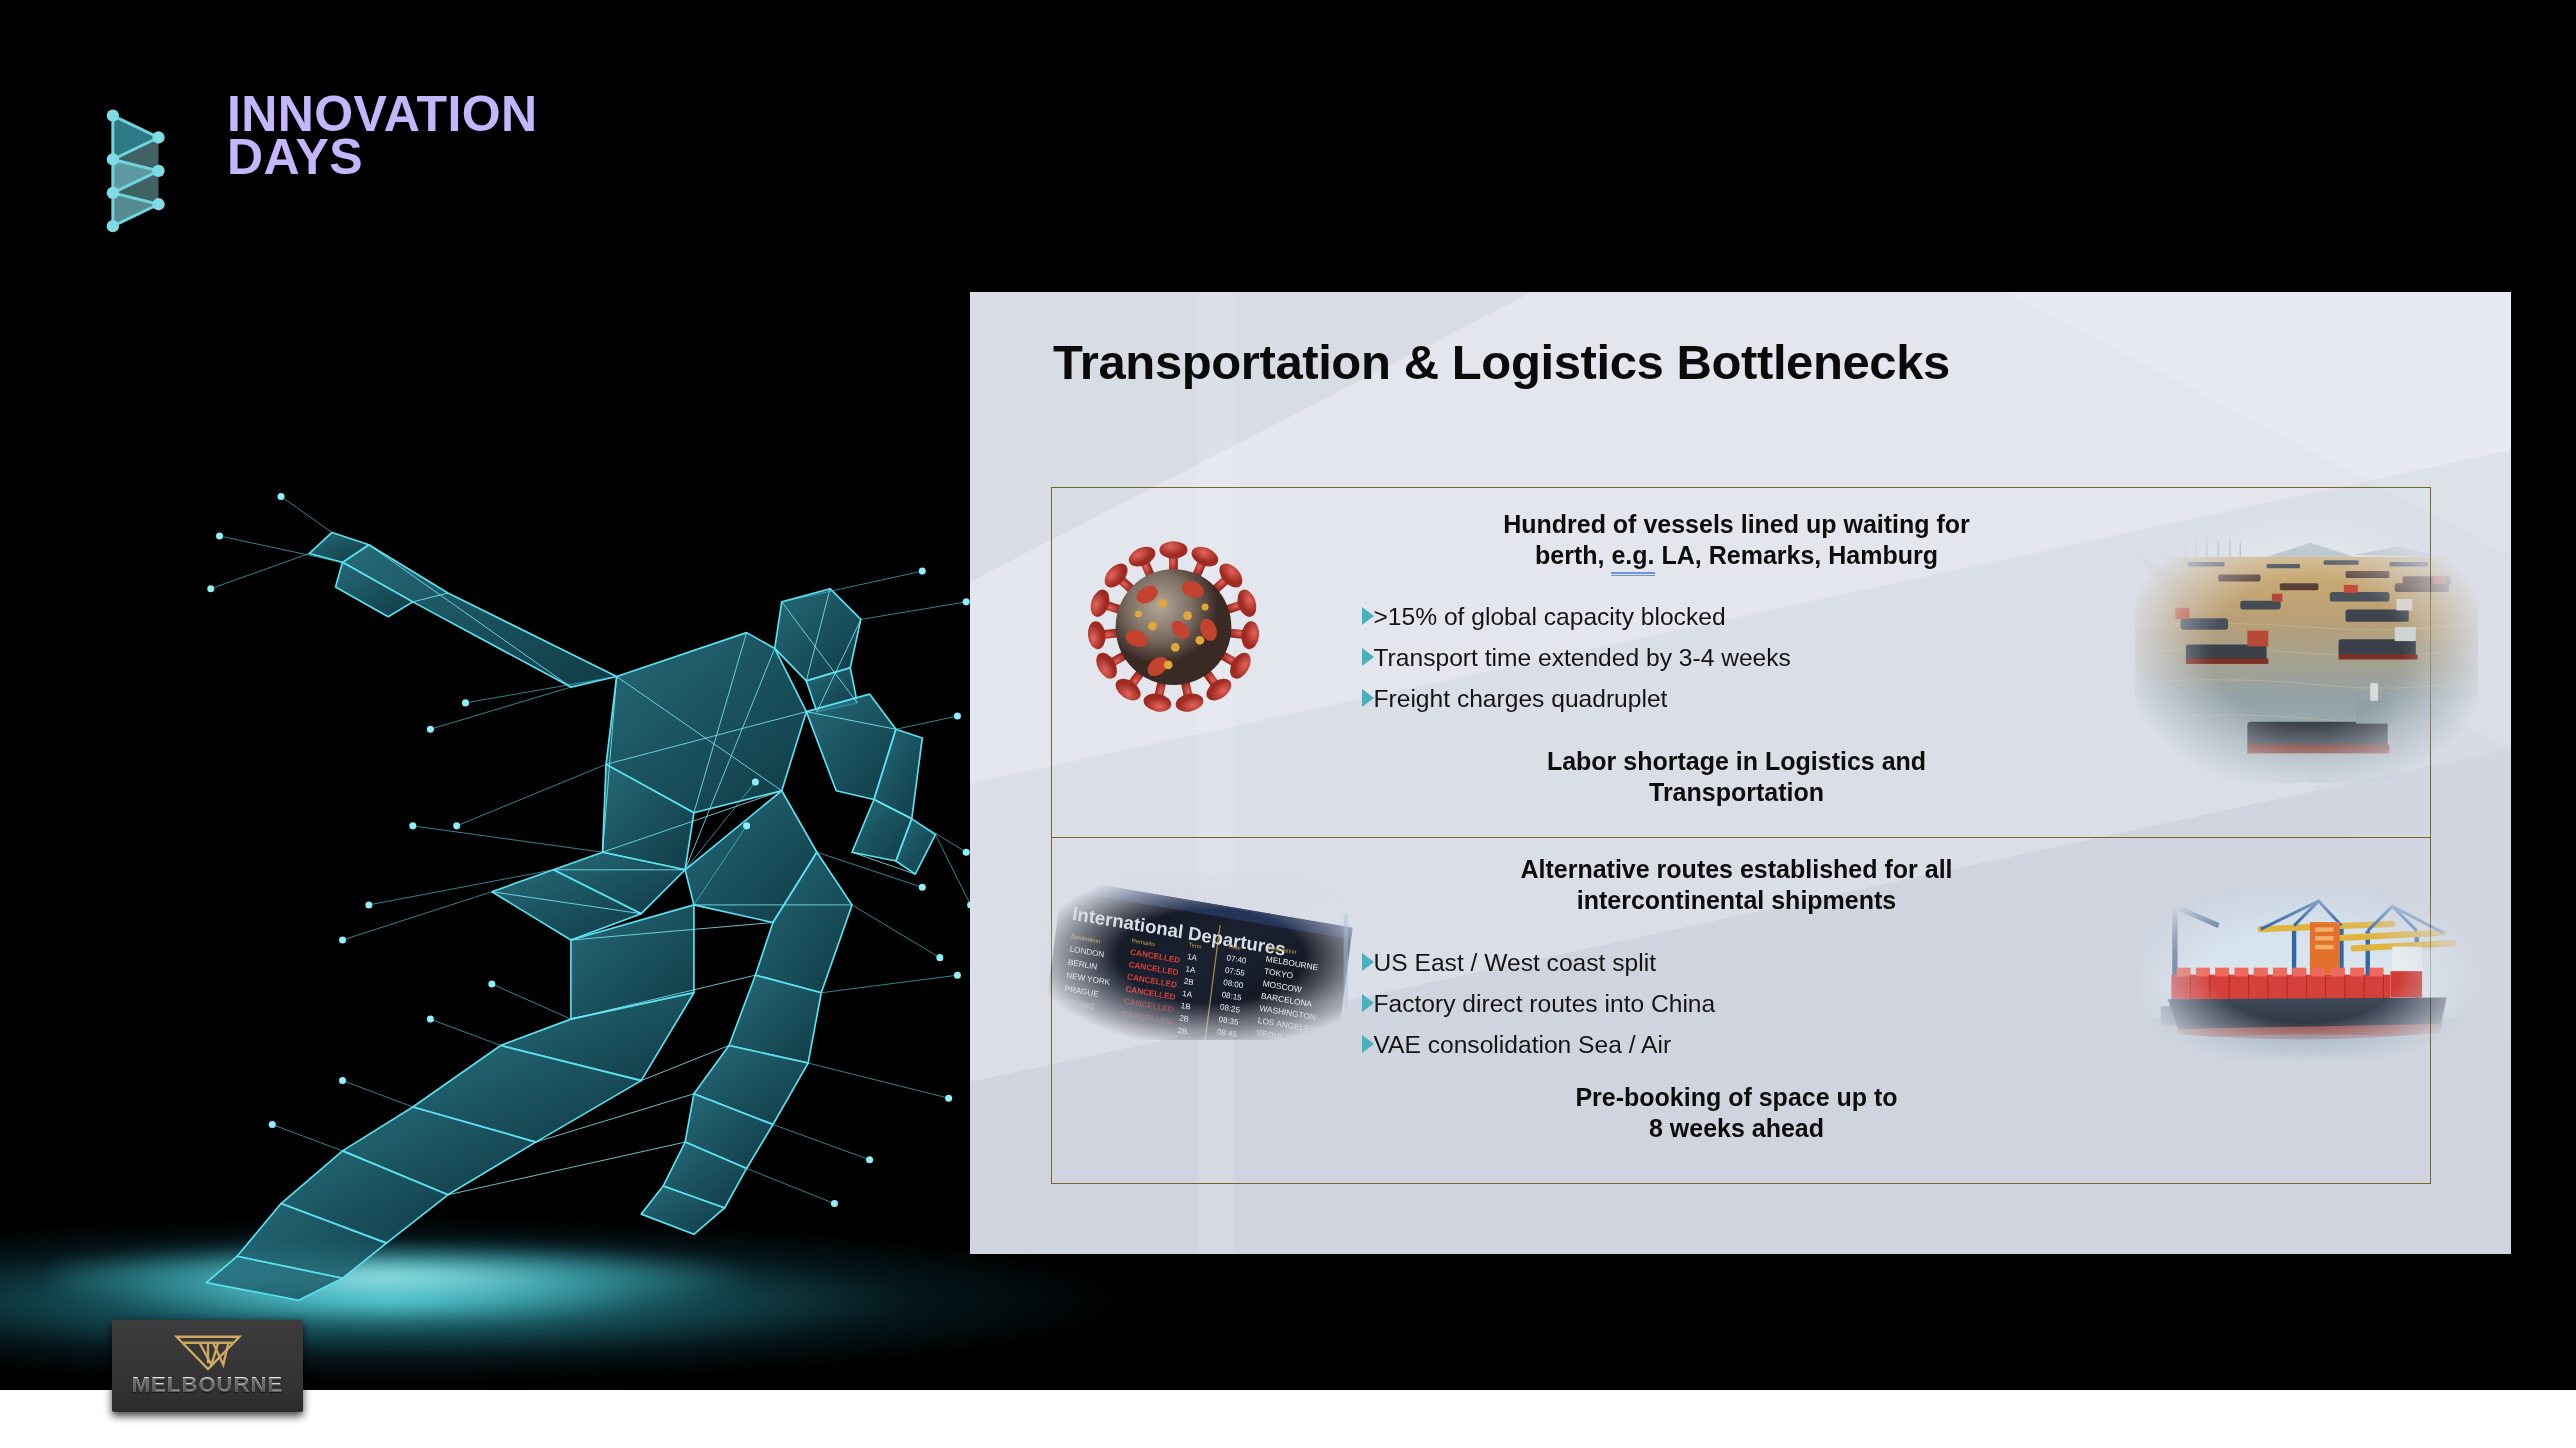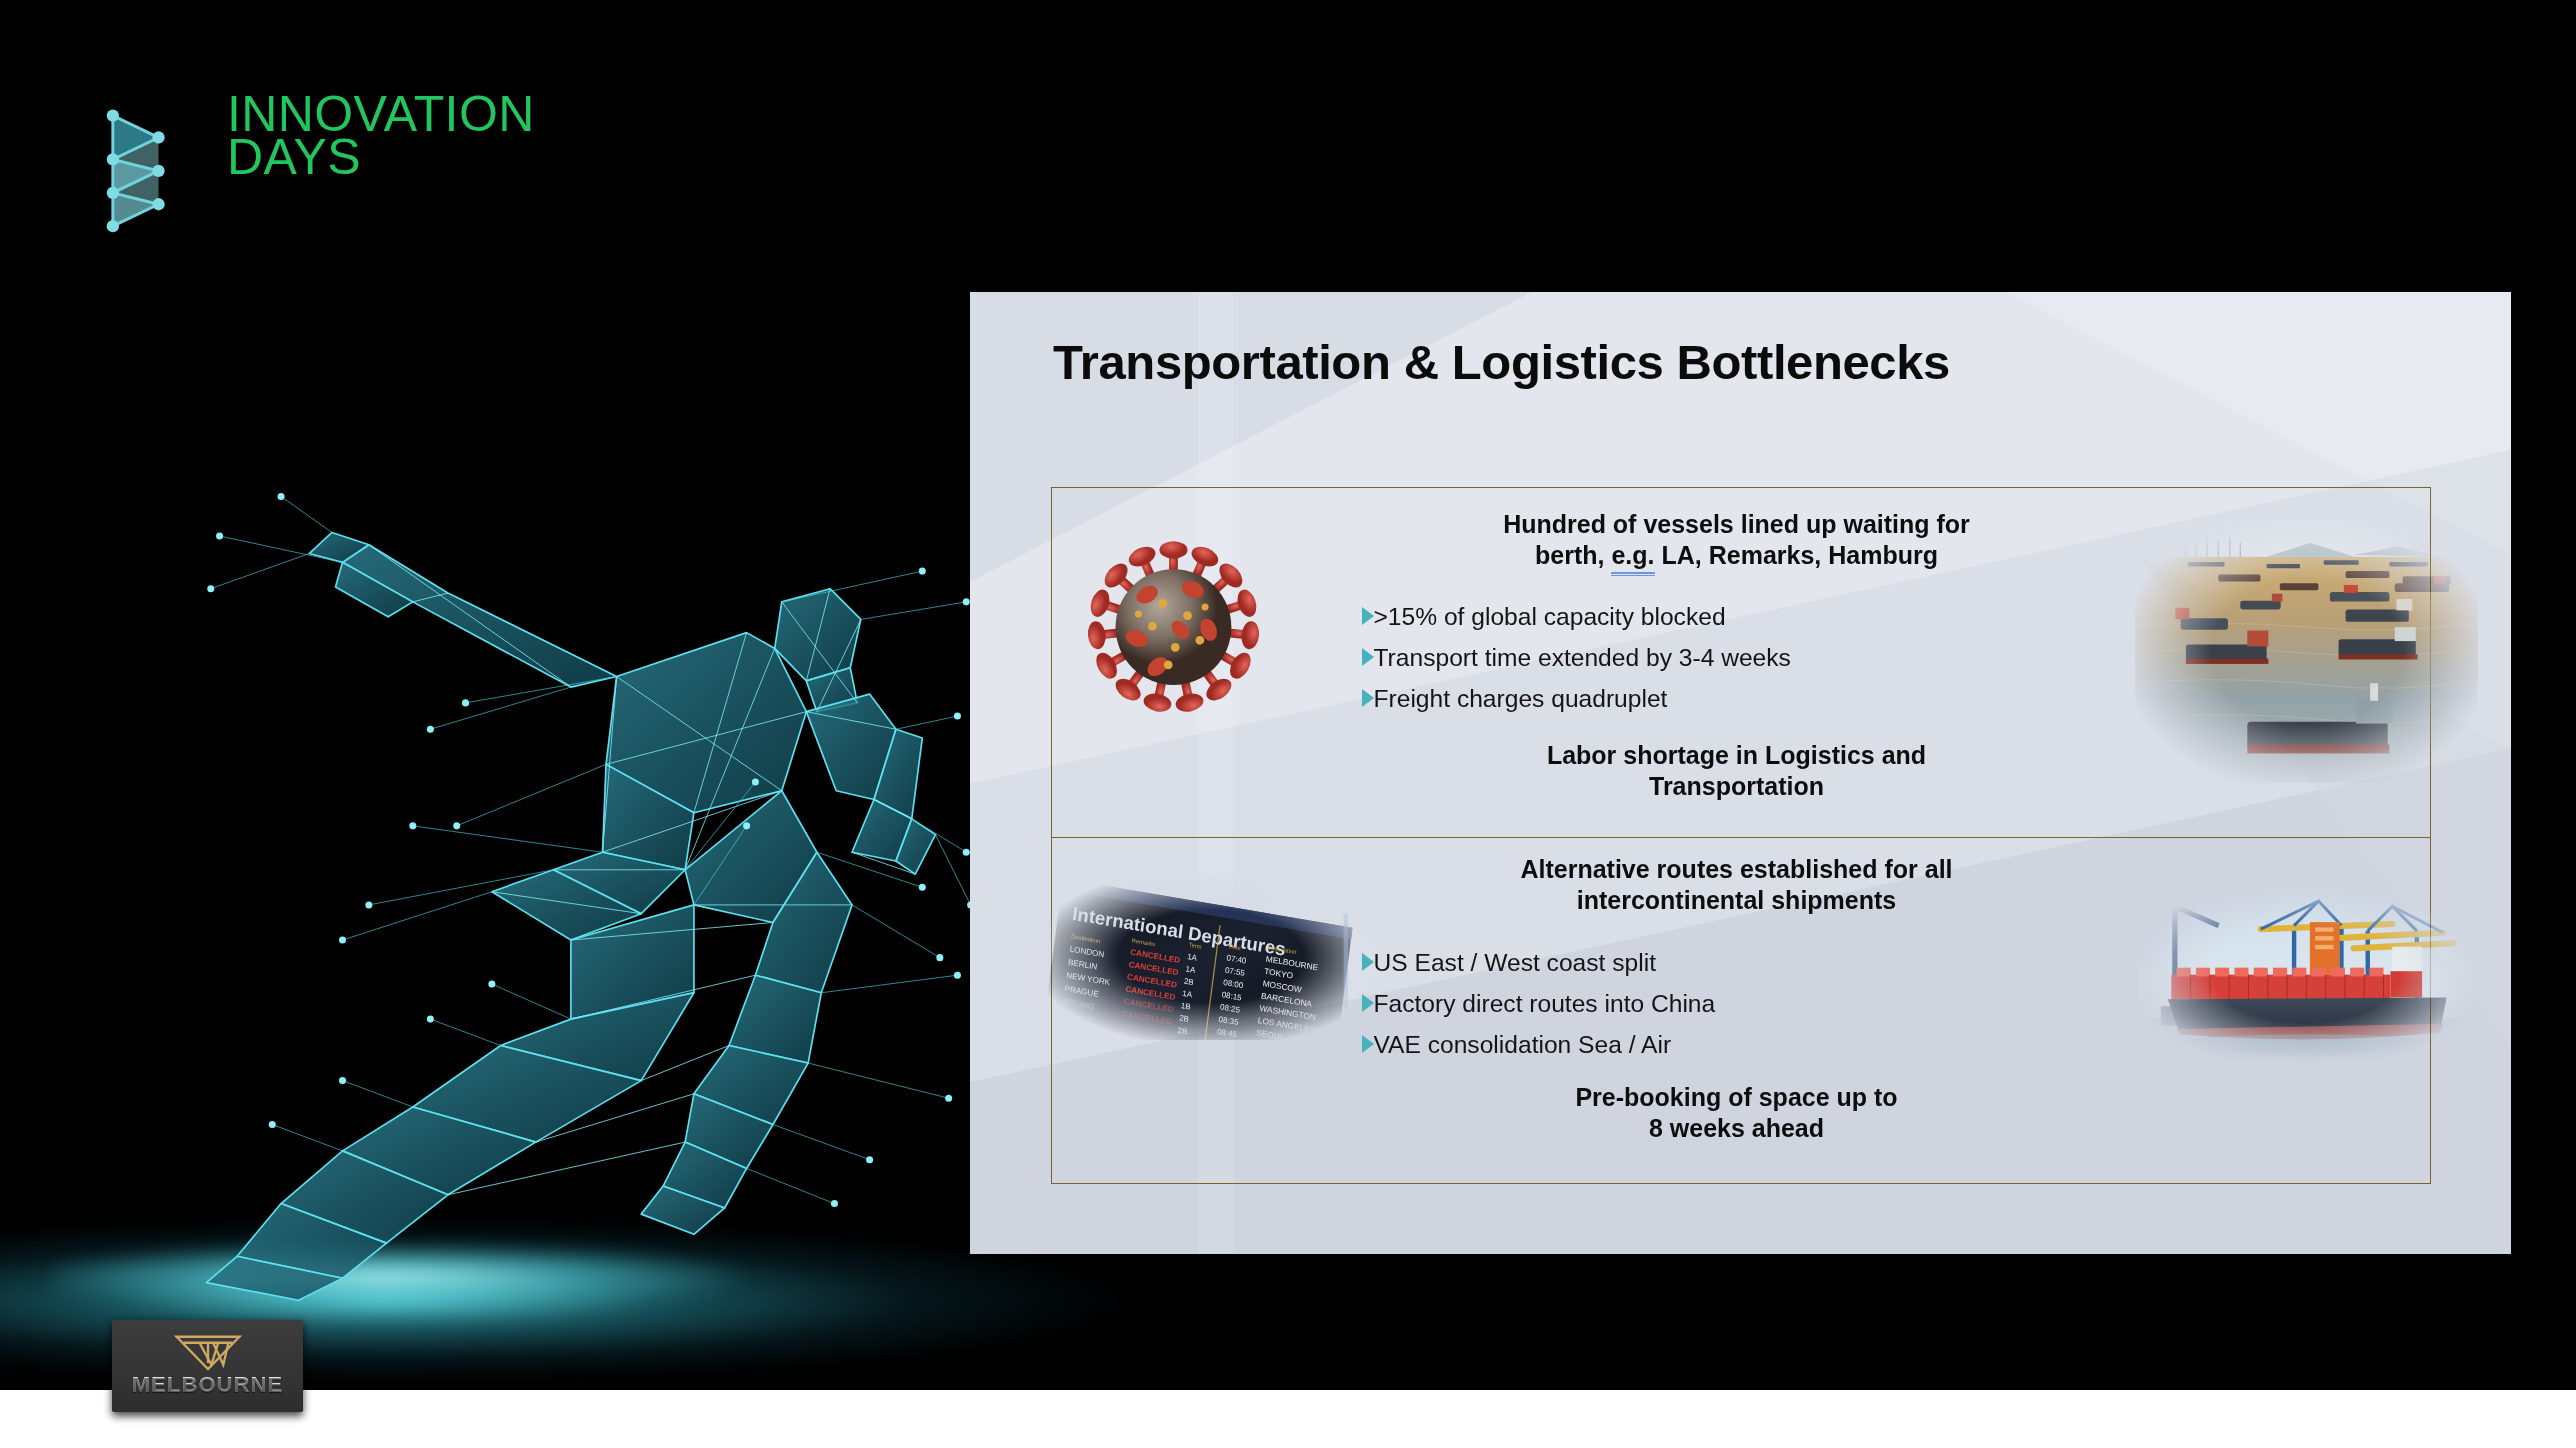--- a/index.html
+++ b/index.html
@@ -25,21 +25,21 @@
     background:radial-gradient(ellipse 492px 44px at 334px 48px,
       rgba(175,250,252,.95) 0%, rgba(90,220,232,.5) 40%, rgba(0,0,0,0) 75%);
     filter:blur(8.8px); pointer-events:none;
   }
   
   .bottom-strip { position:absolute; left:0; top:1390px; width:2576px; height:59px; background:#fff; }
 
   
   .id-logo { position:absolute; left:104px; top:105px; width:544px; height:132px; }
   .id-mark { position:absolute; left:0; top:0; width:95px; height:130px; }
-  .id-text { position:absolute; left:123px; top:-12.3px; color:#22c55e; font-weight:normal;
+  .id-text { position:absolute; left:123px; top:-12.3px; color:#c4b5fd; font-weight:bold;
              font-size:50px; line-height:.86; letter-spacing:0.4px; }
 
   
   .runner { position:absolute; left:79px; top:413px; width:896px; height:896px; }
 
   
   .trelleborg {
     position:absolute; left:112px; top:1320px; width:191px; height:92px;
     background:linear-gradient(180deg,#3c3c3c 0%,#353535 55%,#2d2d2d 100%);
     box-shadow:0 3.5px 8px rgba(0,0,0,.75); border-radius:1.8px;
@@ -87,21 +87,21 @@
 
   .bullets { margin-top:24.6px; padding-left:16px; }
   .panel-2 .bullets { margin-top:26px; }
   .bullet { display:flex; align-items:center; gap:0; height:41px; }
   .bullet-arrow { width:0; height:0; flex:none; margin-left:3.5px;
     border-left:12.3px solid #47b1bd; border-top:9.7px solid transparent; border-bottom:9.7px solid transparent; }
   .bullet-text { font-size:24.6px; color:#141414; line-height:1.1; white-space:nowrap; }
 
   .p-foot {
     text-align:center; font-weight:bold; color:#0d0d0d;
-    font-size:25px; line-height:1.25; margin-top:21px;
+    font-size:25px; line-height:1.25; margin-top:27px;
   }
   .panel-2 .p-foot { margin-top:17.6px; }
 
   .eg { position:relative; }
   .eg::after {
     content:""; position:absolute; left:0; right:0; bottom:-7px; height:4.4px;
     background:linear-gradient(180deg,#6f93dd 0 1.8px, transparent 1.8px 2.6px, #6f93dd 2.6px 4.4px);
   }
 
   .virus-wrap { position:absolute; left:24.6px; top:47px; width:193px; height:184px; }

